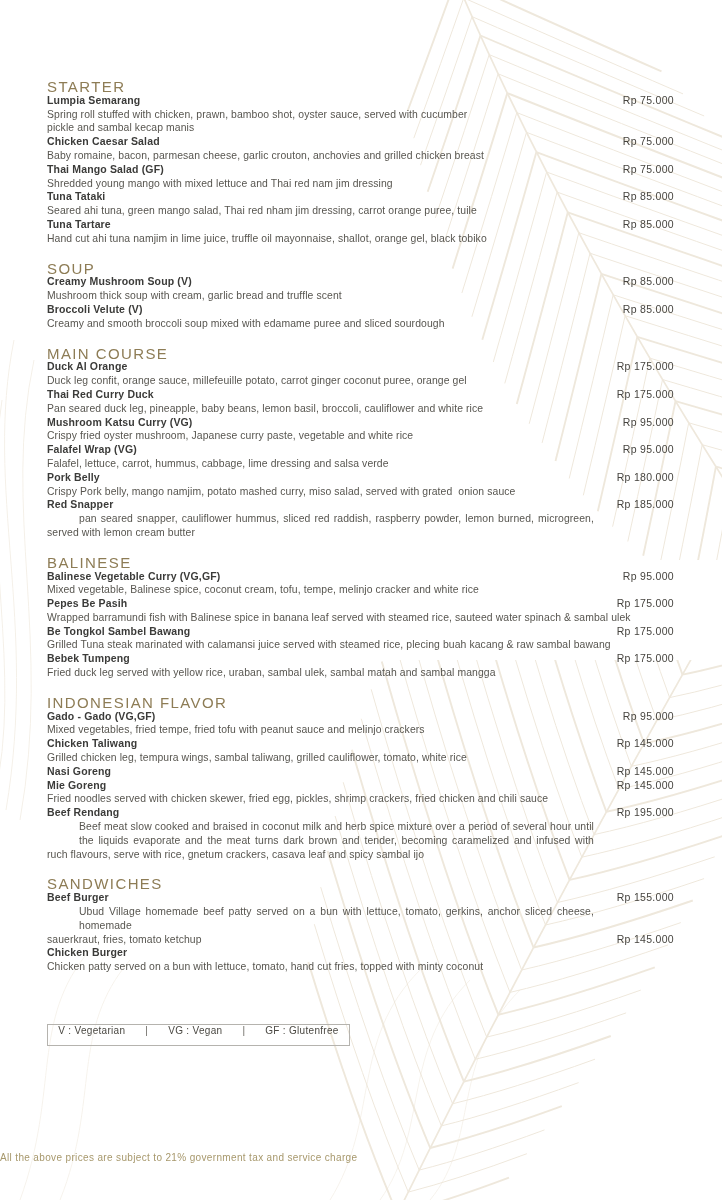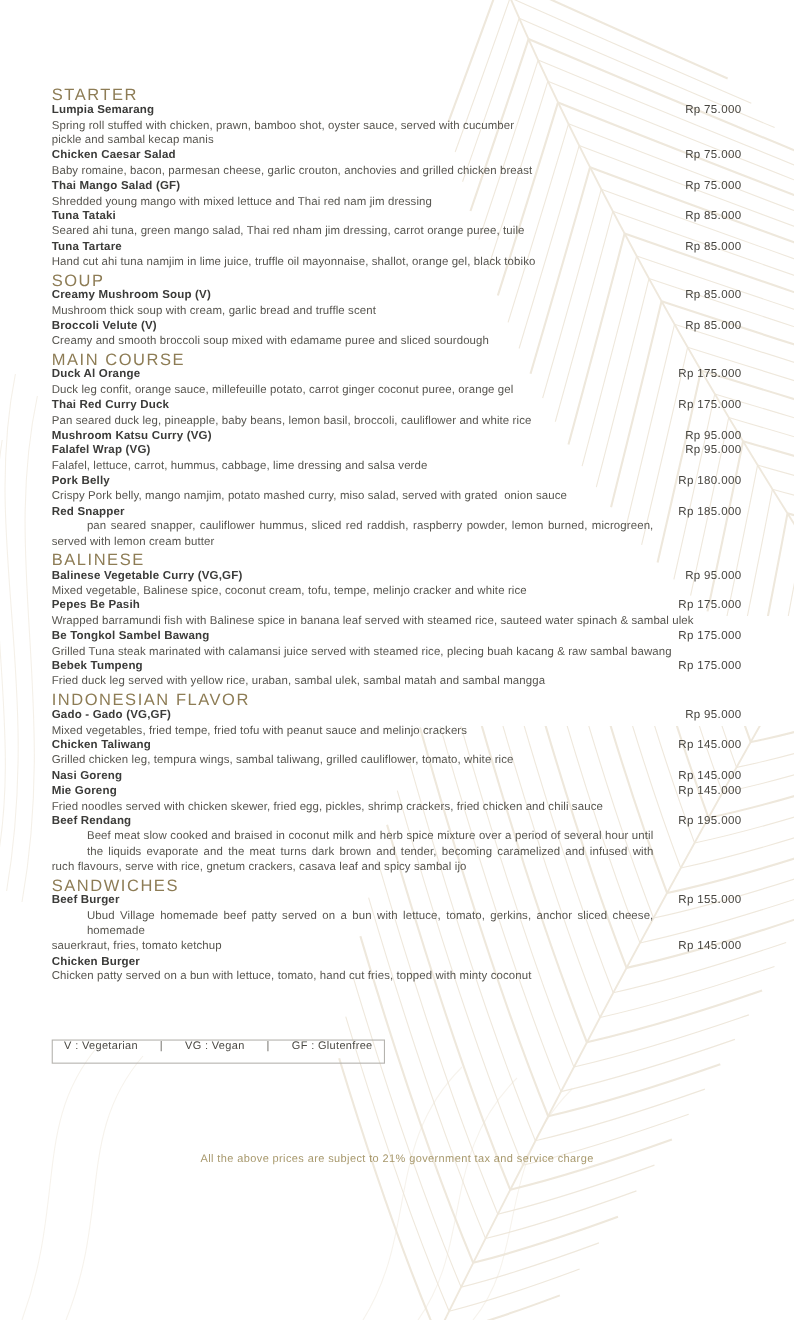--- a/index.html
+++ b/index.html
@@ -10,21 +10,21 @@
     -webkit-font-smoothing:antialiased;
   }
   .watermark{position:absolute;pointer-events:none;z-index:0;}
   #deco-top-right{top:0;right:0;}
   #deco-bottom-right{bottom:0;right:0;}
   #deco-left{top:340px;left:0;}
   #deco-bottom-left{bottom:0;left:0;}
 
   .menu{position:absolute;left:47px;top:80px;right:48px;z-index:2;}
 
-  .section + .section{margin-top:3px;}
+  .section + .section{margin-top:16px;}
   .section-title{
     font-size:15px;line-height:13.8px;font-weight:400;
     letter-spacing:1.4px;color:#8d7c55;
   }
   .row{
     display:flex;justify-content:space-between;align-items:flex-end;
     line-height:13.8px;min-height:13.8px;
   }
   .item-name{
     font-weight:bold;font-size:10.5px;color:#3b3b39;letter-spacing:.15px;white-space:pre;
@@ -39,22 +39,22 @@
     white-space:normal;flex:none;width:515px;
     text-align:justify;text-align-last:justify;padding-left:32px;
   }
   .legend{
     margin-top:50px;width:301px;height:20px;border:1px solid #b5b3ae;
     display:flex;align-items:flex-start;justify-content:center;gap:20px;
     font-size:10px;color:#4a4842;letter-spacing:.3px;
   }
   .legend .sep{color:#6b6963;}
   .footer-note{
-    position:absolute;top:1048px;left:0;width:722px;z-index:2;
-    text-align:center;font-size:10px;letter-spacing:.35px;color:#a7986c;
+    position:absolute;top:1152px;left:0;width:722px;z-index:2;
+    text-align:left;font-size:10px;letter-spacing:.35px;color:#a7986c;
   }
 </style>
 </head>
 <body>
 
 <svg id="deco-top-right" class="watermark" width="400" height="560" viewBox="0 0 400 560">
     <g fill="none" stroke="#ece4d6" opacity="0.85">
       <path d="M130,-30 Q230,210 415,500" stroke-width="1.7"></path>
       <path d="M133.9,-20.8 Q113.5,35.9 85.6,111.0" stroke-width="1.9"></path>
       <path d="M133.9,-20.8 Q221.9,19.4 339.5,71.4" stroke-width="1.9"></path>
@@ -258,20 +258,23 @@
           <span class="price">Rp 175.000</span>
         </div>
         <div class="row">
           <span class="desc">Pan seared duck leg, pineapple, baby beans, lemon basil, broccoli, cauliflower and white rice</span>
         </div>
         <div class="row">
           <span class="item-name">Mushroom Katsu Curry (VG)</span>
           <span class="price">Rp 95.000</span>
         </div>
         <div class="row">
+          <span class="desc">Crispy fried oyster mushroom, Japanese curry paste, vegetable and white rice</span>
+        </div>
+        <div class="row">
           <span class="item-name">Falafel Wrap (VG)</span>
           <span class="price">Rp 95.000</span>
         </div>
         <div class="row">
           <span class="desc">Falafel, lettuce, carrot, hummus, cabbage, lime dressing and salsa verde</span>
         </div>
         <div class="row">
           <span class="item-name">Pork Belly</span>
           <span class="price">Rp 180.000</span>
         </div>

